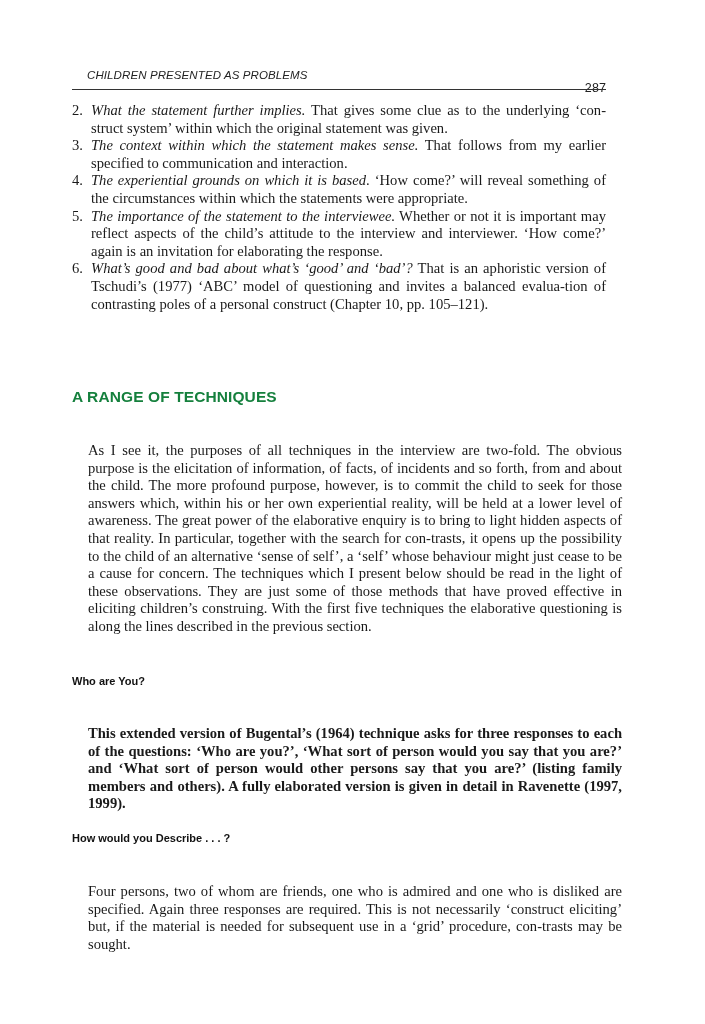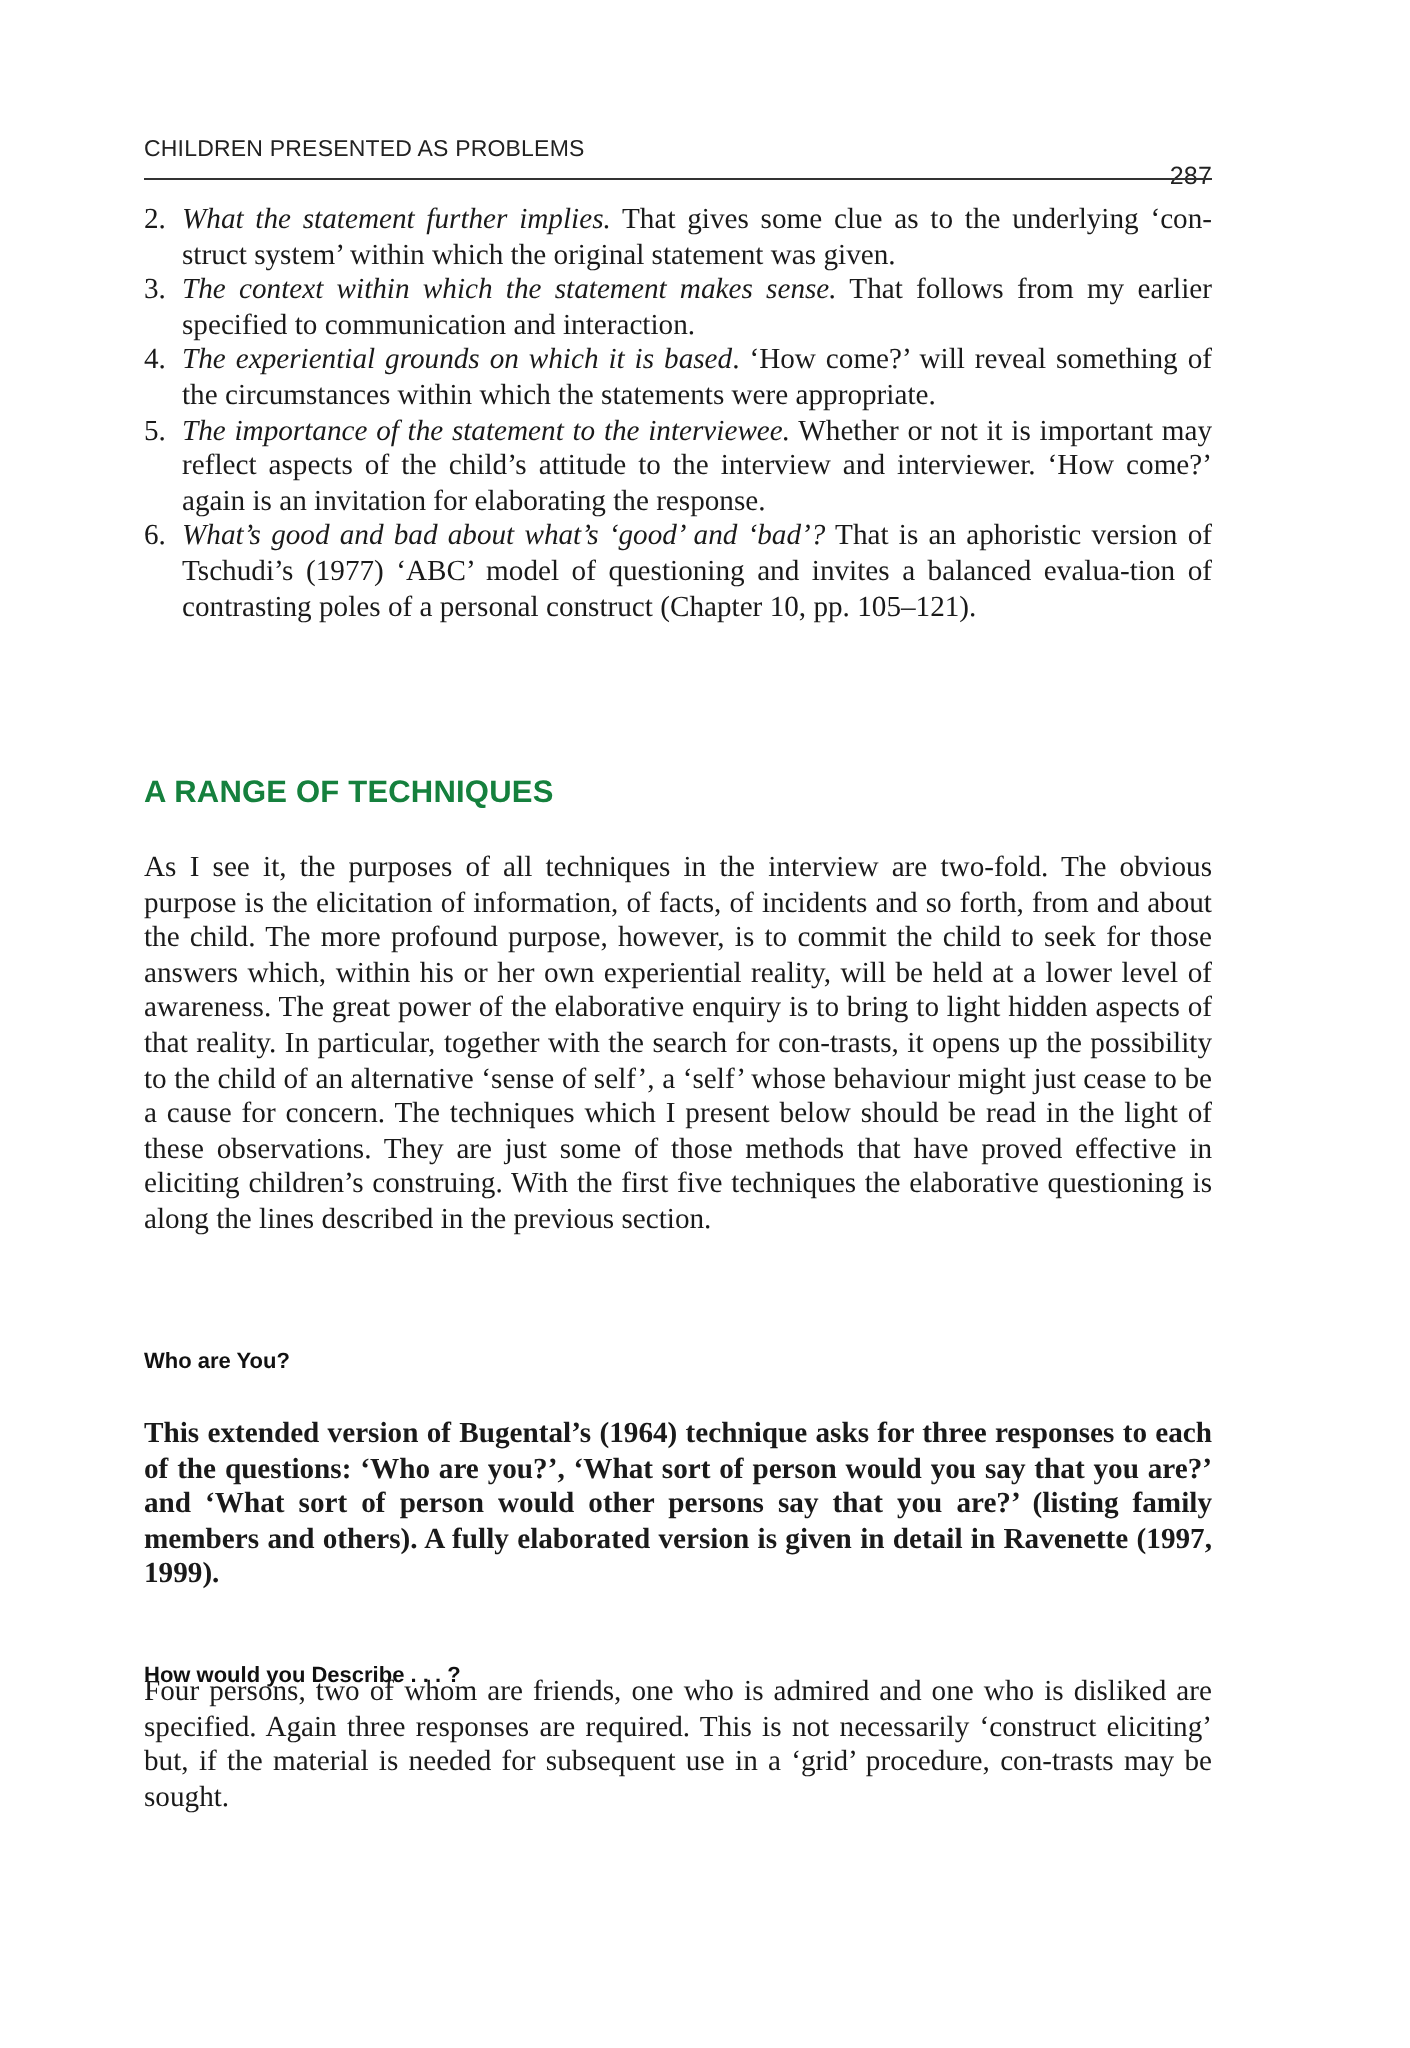--- a/index.html
+++ b/index.html
@@ -26,22 +26,23 @@
     left: 0;
     width: 534px;
     height: 16px;
     font-family: "Liberation Sans", sans-serif;
     font-size: 11.5px;
     letter-spacing: 0.1px;
     color: #222;
   }
   .running-head .title {
     position: absolute;
-    left: 0;
+    left: 15px;
     top: 0;
+    font-style: italic;
   }
   .running-head .folio {
     position: absolute;
     right: 0;
     top: 0;
     font-family: Liberation Sans, sans-serif;
     font-size: 12.5px;
     margin-top: 12px;
   }
   .head-rule {
@@ -102,21 +103,21 @@
     font-family: "Liberation Sans", sans-serif;
     font-weight: bold;
     font-size: 11px;
     color: #111;
     margin: 0;
   }
   .para {
     position: absolute;
     left: 0;
     width: 534px;
-    margin: 0;
+    margin: 16px;
   }
 </style>
 </head>
 <body>
 
 <div class="page">
 
   <div class="running-head">
     <span class="title">CHILDREN PRESENTED AS PROBLEMS</span>
     <span class="folio">287</span>
@@ -143,15 +144,15 @@
     </ol>
   </div>
 
   <h2 class="h1" style="top:388px;">A RANGE OF TECHNIQUES</h2>
   <p class="para body-text" style="top:426px;">As I see it, the purposes of all techniques in the interview are two-fold. The obvious purpose is the elicitation of information, of facts, of incidents and so forth, from and about the child. The more profound purpose, however, is to commit the child to seek for those answers which, within his or her own experiential reality, will be held at a lower level of awareness. The great power of the elaborative enquiry is to bring to light hidden aspects of that reality. In particular, together with the search for con-trasts, it opens up the possibility to the child of an alternative ‘sense of self’, a ‘self’ whose behaviour might just cease to be a cause for concern. The techniques which I present below should be read in the light of these observations. They are just some of those methods that have proved effective in eliciting children’s construing. With the first five techniques the elaborative questioning is along the lines described in the previous section.</p>
 
   <h3 class="h2" style="top:675px;">Who are You?</h3>
   <p class="para body-text" style="top:709px;font-weight:bold;">This extended version of Bugental’s (1964) technique asks for three responses to each of the questions: ‘Who are you?’, ‘What sort of person would you say that you are?’ and ‘What sort of person would other persons say that you are?’ (listing family members and others). A fully elaborated version is given in detail in Ravenette (1997, 1999).</p>
 
   <h3 class="h2" style="top:832px;">How would you Describe . . . ?</h3>
-  <p class="para body-text" style="top:838px;">Four persons, two of whom are friends, one who is admired and one who is disliked are specified. Again three responses are required. This is not necessarily ‘construct eliciting’ but, if the material is needed for subsequent use in a ‘grid’ procedure, con-trasts may be sought.</p>
+  <p class="para body-text" style="top:867px;">Four persons, two of whom are friends, one who is admired and one who is disliked are specified. Again three responses are required. This is not necessarily ‘construct eliciting’ but, if the material is needed for subsequent use in a ‘grid’ procedure, con-trasts may be sought.</p>
 
 </div>
 
 </body></html>

